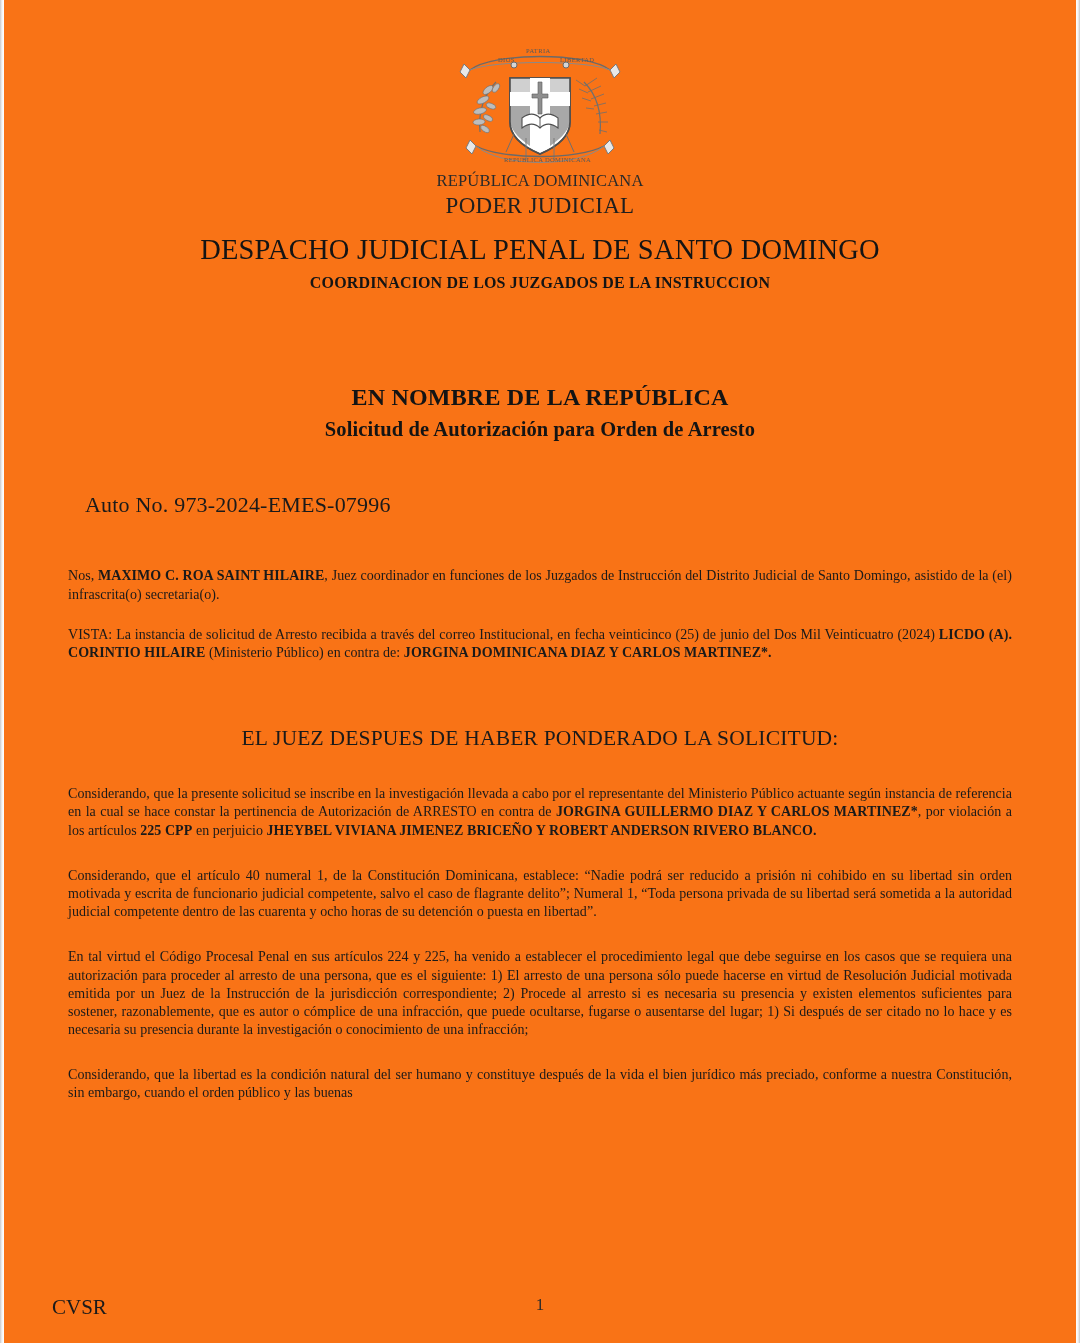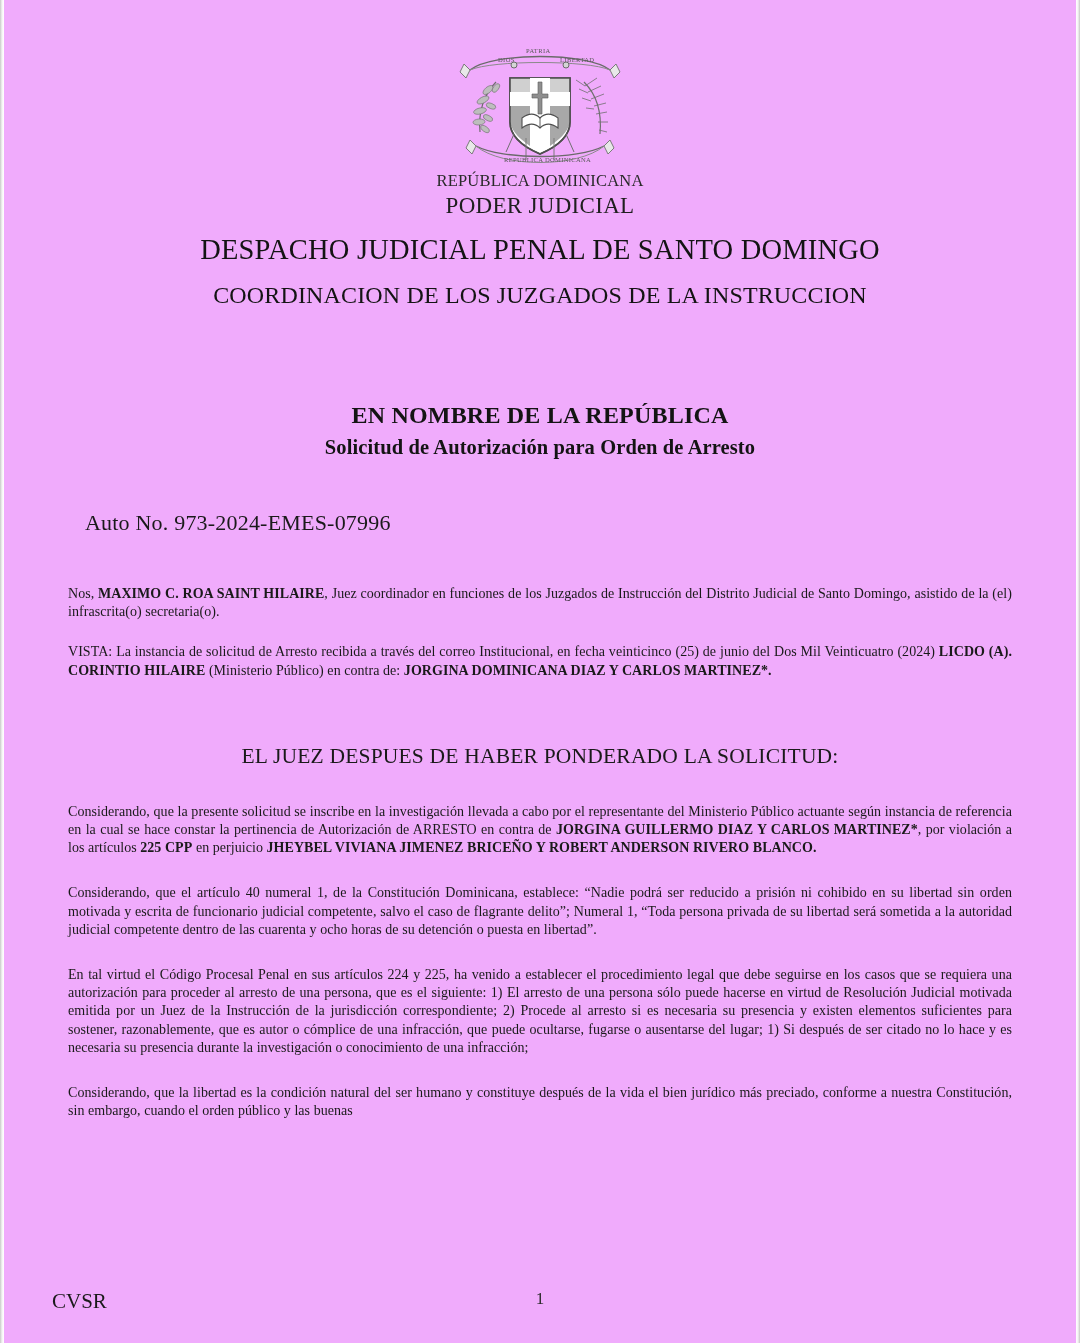--- a/index.html
+++ b/index.html
@@ -4,21 +4,21 @@
 <style>
   html, body {
     margin: 0;
     padding: 0;
     background: #ffffff;
   }
   .page {
     position: relative;
     width: 1080px;
     height: 1343px;
-    background: #f0abfc;
+    background: #f97316;
     overflow: hidden;
     font-family: "Liberation Serif", "DejaVu Serif", serif;
     color: #1a1a1a;
     box-sizing: border-box;
   }
   
   .page::before,
   .page::after {
     content: "";
     position: absolute;
@@ -74,26 +74,26 @@
   }
   .hdr-despacho {
     font-size: 28.5px;
     line-height: 1.2;
     letter-spacing: 0.2px;
     color: #141414;
     margin-top: 14px;
     white-space: nowrap;
   }
   .hdr-coordinacion {
-    font-size: 24px;
-    font-weight: normal;
+    font-size: 16px;
+    font-weight: bold;
     letter-spacing: 0.15px;
     line-height: 1.2;
     color: #141414;
-    margin-top: 14px;
+    margin-top: 6px;
   }
 
   
   .title-block {
     text-align: center;
     margin-top: 92px;
   }
   .title-main {
     font-size: 24px;
     font-weight: bold;
@@ -142,21 +142,21 @@
     letter-spacing: 0.2px;
   }
 
   .b { font-weight: bold; }
 
   
   .footer {
     position: absolute;
     left: 52px;
     right: 52px;
-    bottom: 28px;
+    bottom: 22px;
     height: 26px;
   }
   .footer-code {
     position: absolute;
     left: 0;
     top: 0;
     font-size: 21px;
     color: #1a1a1a;
   }
   .footer-page {

